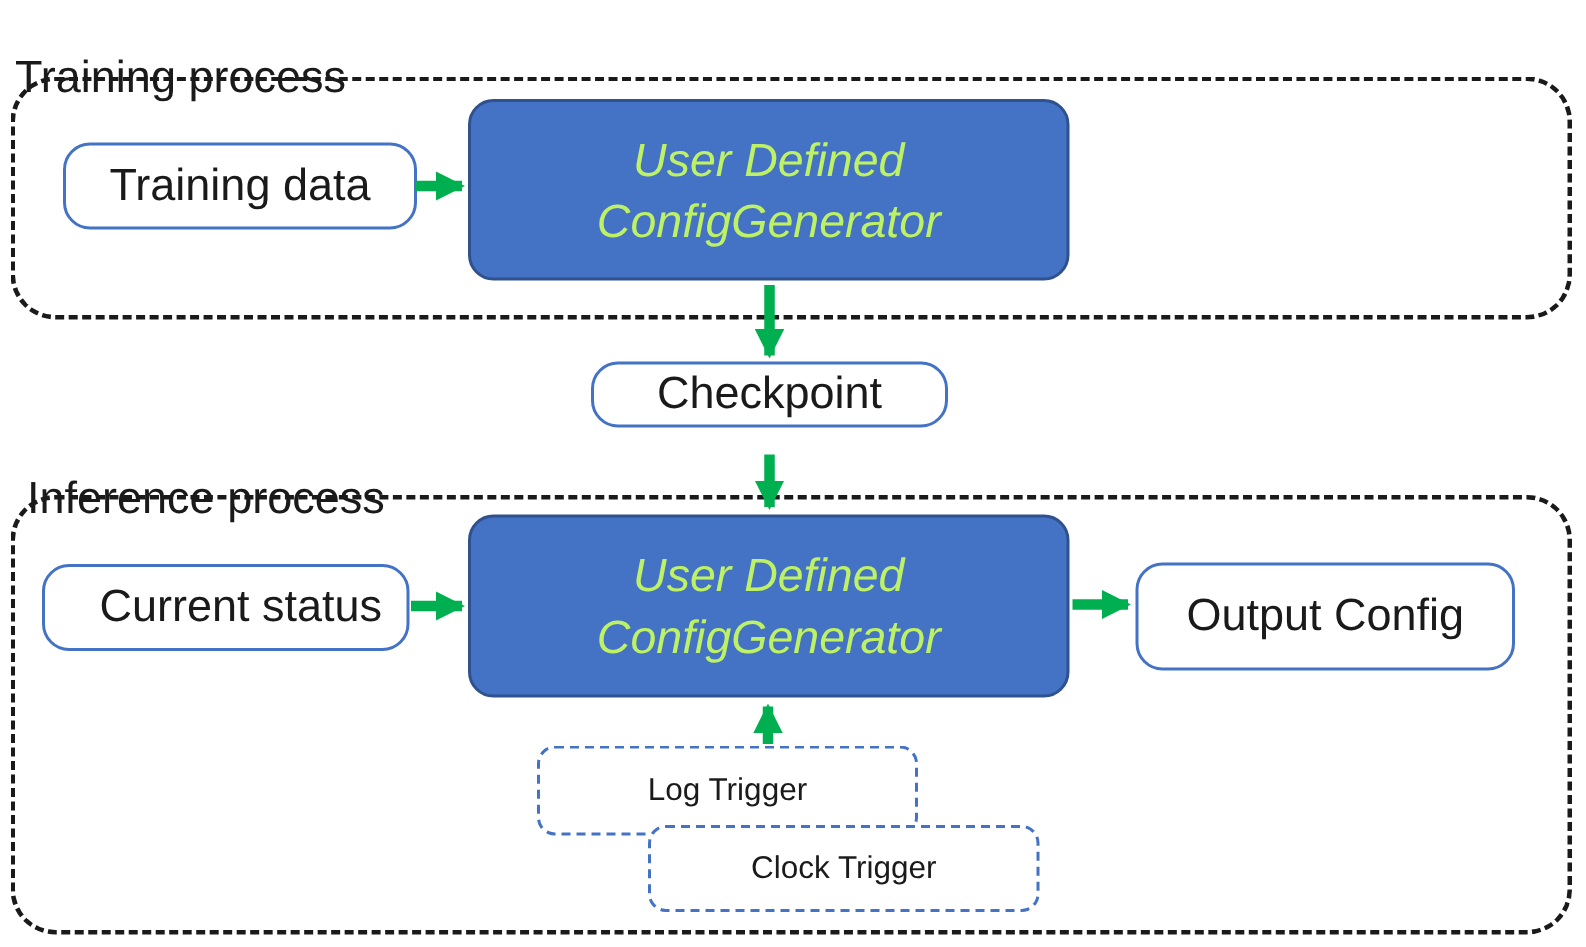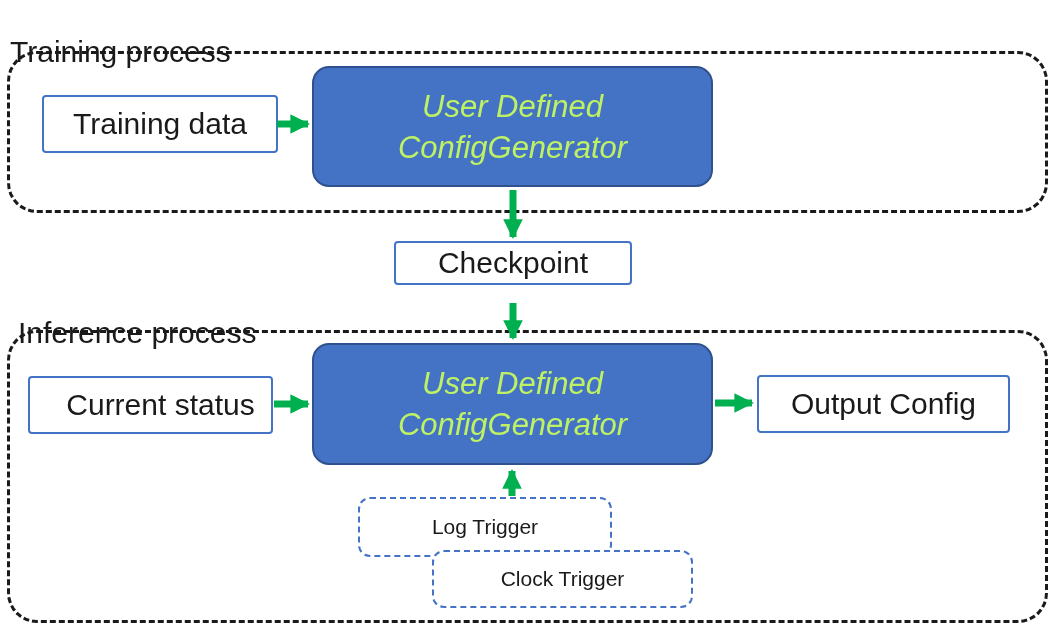--- a/index.html
+++ b/index.html
@@ -27,21 +27,21 @@
     position: absolute;
     border: 3px dashed var(--ink);
     border-radius: 30px;
     background: transparent;
     box-sizing: border-box;
   }
   .white-box {
     position: absolute;
     background: #ffffff;
     border: 2px solid var(--accent-blue);
-    border-radius: 4px;
+    border-radius: 18px;
     box-sizing: border-box;
     display: flex;
     align-items: center;
     justify-content: center;
     font-size: 30px;
     color: var(--ink);
     white-space: nowrap;
   }
   .blue-box {
     position: absolute;
@@ -85,21 +85,21 @@
   
   .pos-title-training   { left: 10px;  top: 2px; }
   .pos-training-cont    { left: 7px;   top: 51px;  width: 1041px; height: 162px; }
   .pos-training-data    { left: 42px;  top: 95px;  width: 236px;  height: 58px; }
   .pos-gen-train        { left: 312px; top: 66px;  width: 401px;  height: 121px; }
   .pos-checkpoint       { left: 394px; top: 241px; width: 238px;  height: 44px; }
   .pos-title-inference  { left: 18px;  top: 283px; }
   .pos-inference-cont   { left: 7px;   top: 330px; width: 1041px; height: 293px; }
   .pos-current-status   { left: 28px;  top: 376px; width: 245px;  height: 58px; padding-left: 20px; }
   .pos-gen-infer        { left: 312px; top: 343px; width: 401px;  height: 122px; }
-  .pos-output-config    { left: 757px; top: 375px; width: 253px;  height: 58px; }
+  .pos-output-config    { left: 757px; top: 375px; width: 253px;  height: 72px; }
   .pos-log-trigger      { left: 358px; top: 497px; width: 254px;  height: 60px; }
   .pos-clock-trigger    { left: 432px; top: 550px; width: 261px;  height: 58px; }
 </style>
 </head>
 <body>
 
 <div class="canvas">
 
   <div class="section-title pos-title-training">Training process</div>
 

